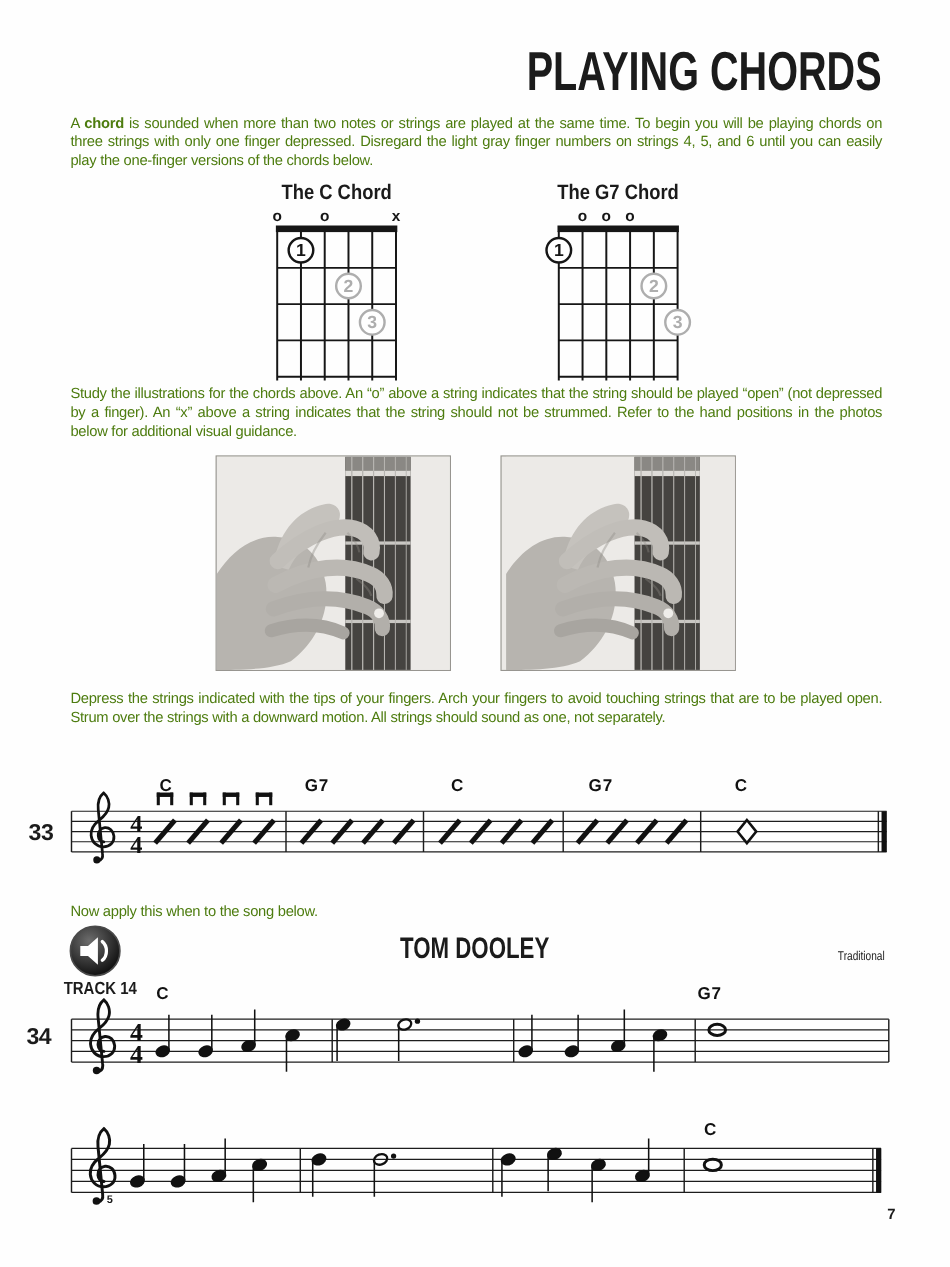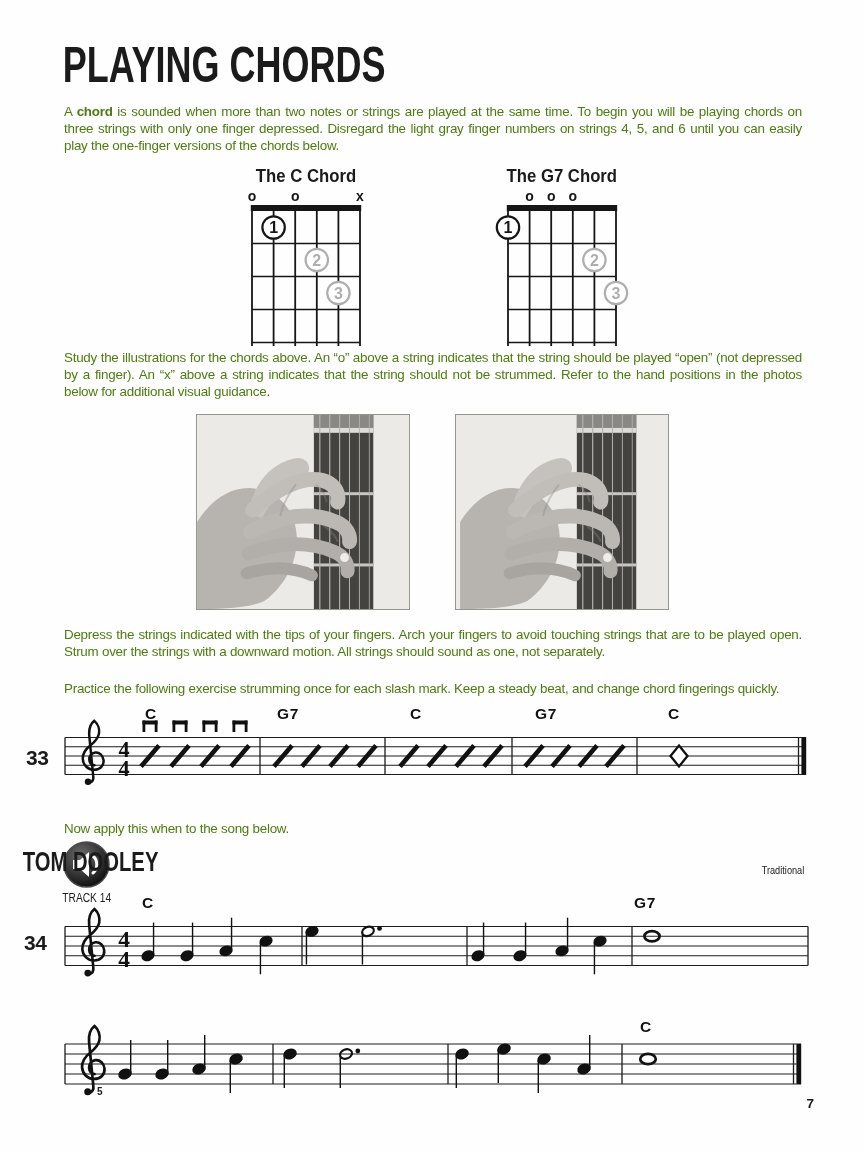--- a/index.html
+++ b/index.html
@@ -1,34 +1,34 @@
 <!DOCTYPE html>
 <html><head>
 <meta charset="utf-8">
 <style>
   html,body{margin:0;padding:0;background:#888;}
   .page{position:relative;width:864px;height:1152px;margin:0 auto;background:#fefefe;
         font-family:"Liberation Sans",sans-serif;color:#1b1b1b;overflow:hidden;}
-  .page-title{position:absolute;top:36px;left:0;right:0;text-align:left;
+  .page-title{position:absolute;top:36px;left:0;right:0;text-align:right;
               font-size:50px;font-weight:bold;white-space:nowrap;}
   .page-title span{display:inline-block;transform:scaleX(0.72);transform-origin:center;letter-spacing:0px;}
   .para{position:absolute;left:64px;width:738px;font-size:13.4px;line-height:17px;
         text-align:justify;letter-spacing:-0.25px;color:#4d7c0f;margin:0;}
   .chord-block{position:absolute;width:156px;top:165px;}
   .chord-title{text-align:center;font-weight:bold;font-size:19px;height:24px;white-space:nowrap;}
   .chord-title span{display:inline-block;transform:scaleX(0.88);transform-origin:center;}
   .photo{position:absolute;top:414px;width:214px;height:196px;border:1px solid #979590;
          box-sizing:border-box;background:#eceae7;}
   .ex-num{position:absolute;font-weight:bold;font-size:21px;letter-spacing:-0.5px;}
   .music-svg{position:absolute;left:0;width:864px;}
   .track-badge{position:absolute;left:62px;top:840px;width:49px;height:49px;}
   .track-label{position:absolute;left:52px;top:891px;width:70px;text-align:center;
-               font-size:12px;font-weight:normal;white-space:nowrap;}
+               font-size:16px;font-weight:bold;white-space:nowrap;}
   .track-label span{display:inline-block;transform:scaleX(0.85);transform-origin:center;}
-  .song-title{position:absolute;left:0;right:0;top:847px;
+  .song-title{position:absolute;left:0;right:0;top:847px;text-align:center;
               font-size:27px;font-weight:bold;white-space:nowrap;}
   .song-title span{display:inline-block;transform:scaleX(0.75);transform-origin:center;}
   .credit{position:absolute;right:60px;top:864px;font-size:11.5px;font-weight:normal;}
   .credit span{display:inline-block;transform:scaleX(0.8);transform-origin:right center;}
   .measure-num{position:absolute;left:97px;top:1086px;font-size:10px;font-weight:bold;}
   .page-num{position:absolute;right:50px;top:1096px;font-size:13.5px;font-weight:bold;}
 </style>
 </head>
 <body>
 
@@ -120,21 +120,20 @@
     </defs>
   </svg>
   <svg class="photo" style="left:196px" viewBox="0 0 214 196">
       <use href="#hand-photo"></use>
     </svg>
   <svg class="photo" style="left:455px" viewBox="0 0 214 196">
       <use href="#hand-photo" transform="translate(4,0)"></use>
     </svg>
 
   <p class="para" style="top:626px">Depress the strings indicated with the tips of your fingers. Arch your fingers to avoid touching strings that are to be played open. Strum over the strings with a downward motion. All strings should sound as one, not separately.</p>
-  <p class="para" style="top:680px">Practice the following exercise strumming once for each slash mark. Keep a steady beat, and change chord fingerings quickly.</p>
 
   <div class="ex-num" style="left:26px;top:746px">33</div>
   <svg id="ex33" class="music-svg" style="top:700px;height:110px" viewBox="0 700 864 110">
       <line x1="65" y1="737.5" x2="806" y2="737.5" stroke="#1c1c1c" stroke-width="1.05"></line>
       <line x1="65" y1="746.75" x2="806" y2="746.75" stroke="#1c1c1c" stroke-width="1.05"></line>
       <line x1="65" y1="756" x2="806" y2="756" stroke="#1c1c1c" stroke-width="1.05"></line>
       <line x1="65" y1="765.25" x2="806" y2="765.25" stroke="#1c1c1c" stroke-width="1.05"></line>
       <line x1="65" y1="774.5" x2="806" y2="774.5" stroke="#1c1c1c" stroke-width="1.05"></line>
       <line x1="65" y1="737.5" x2="65" y2="774.5" stroke="#1c1c1c" stroke-width="1.3"></line>
       <line x1="260" y1="737.5" x2="260" y2="774.5" stroke="#1c1c1c" stroke-width="1.3"></line>

